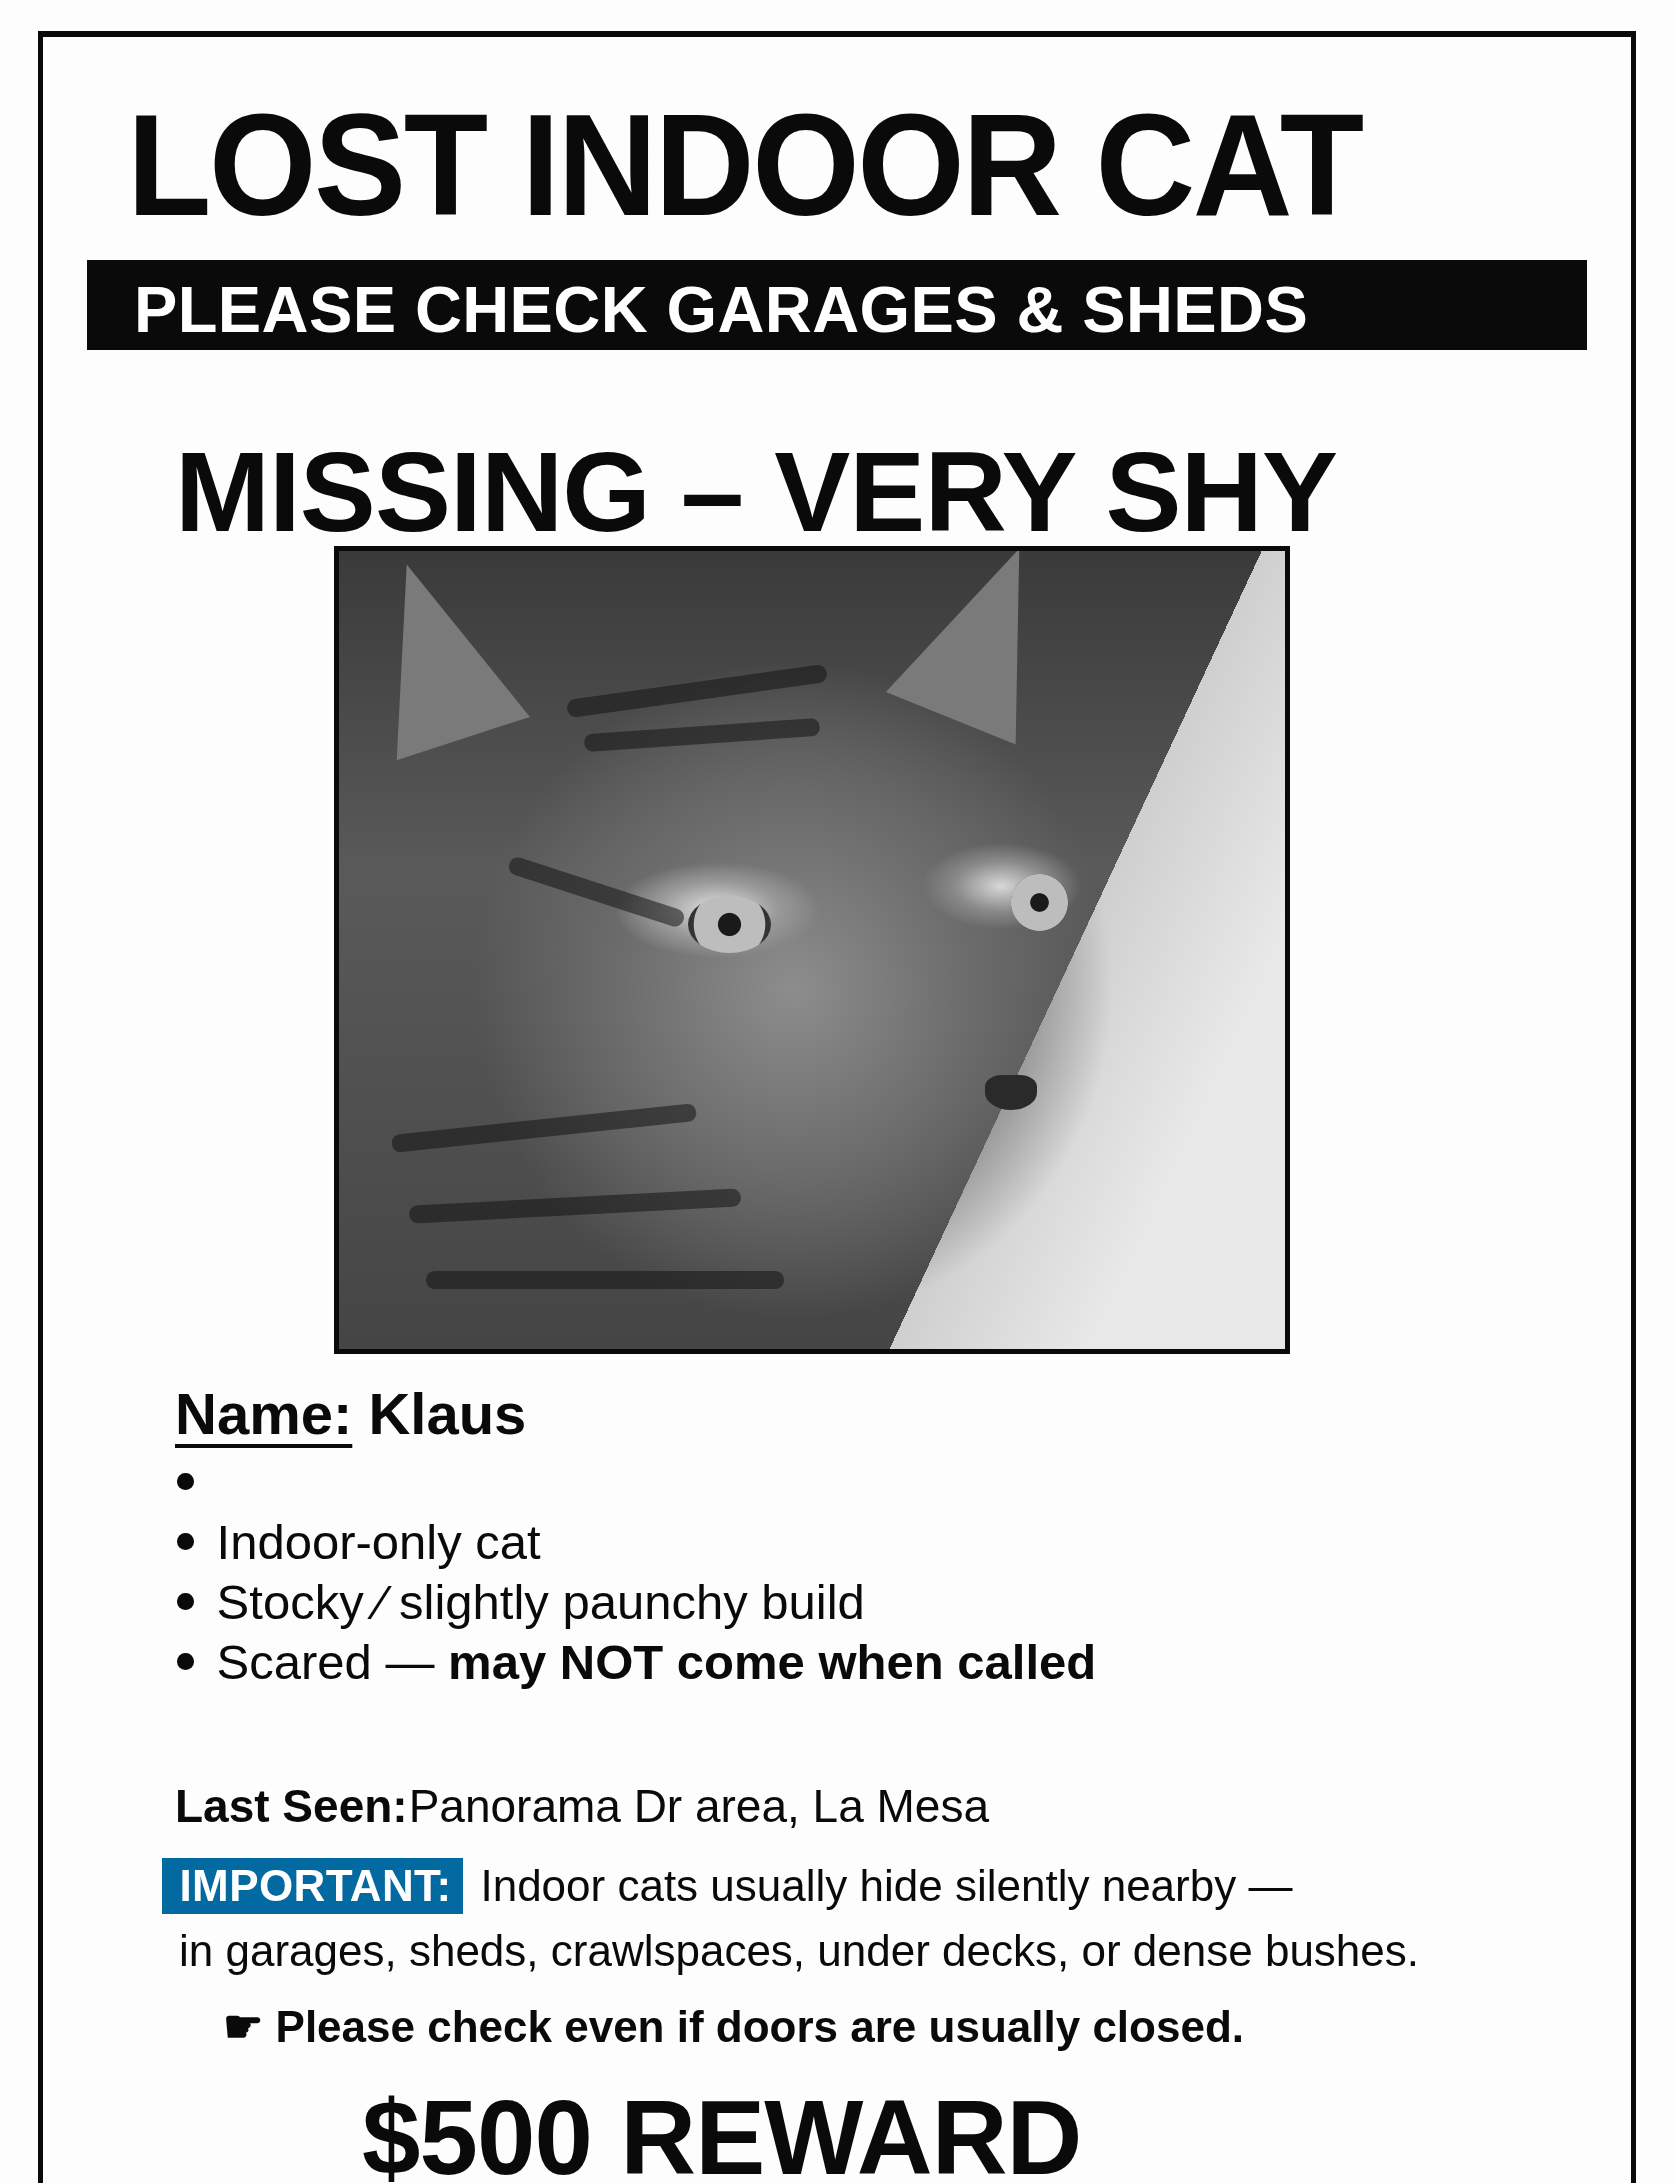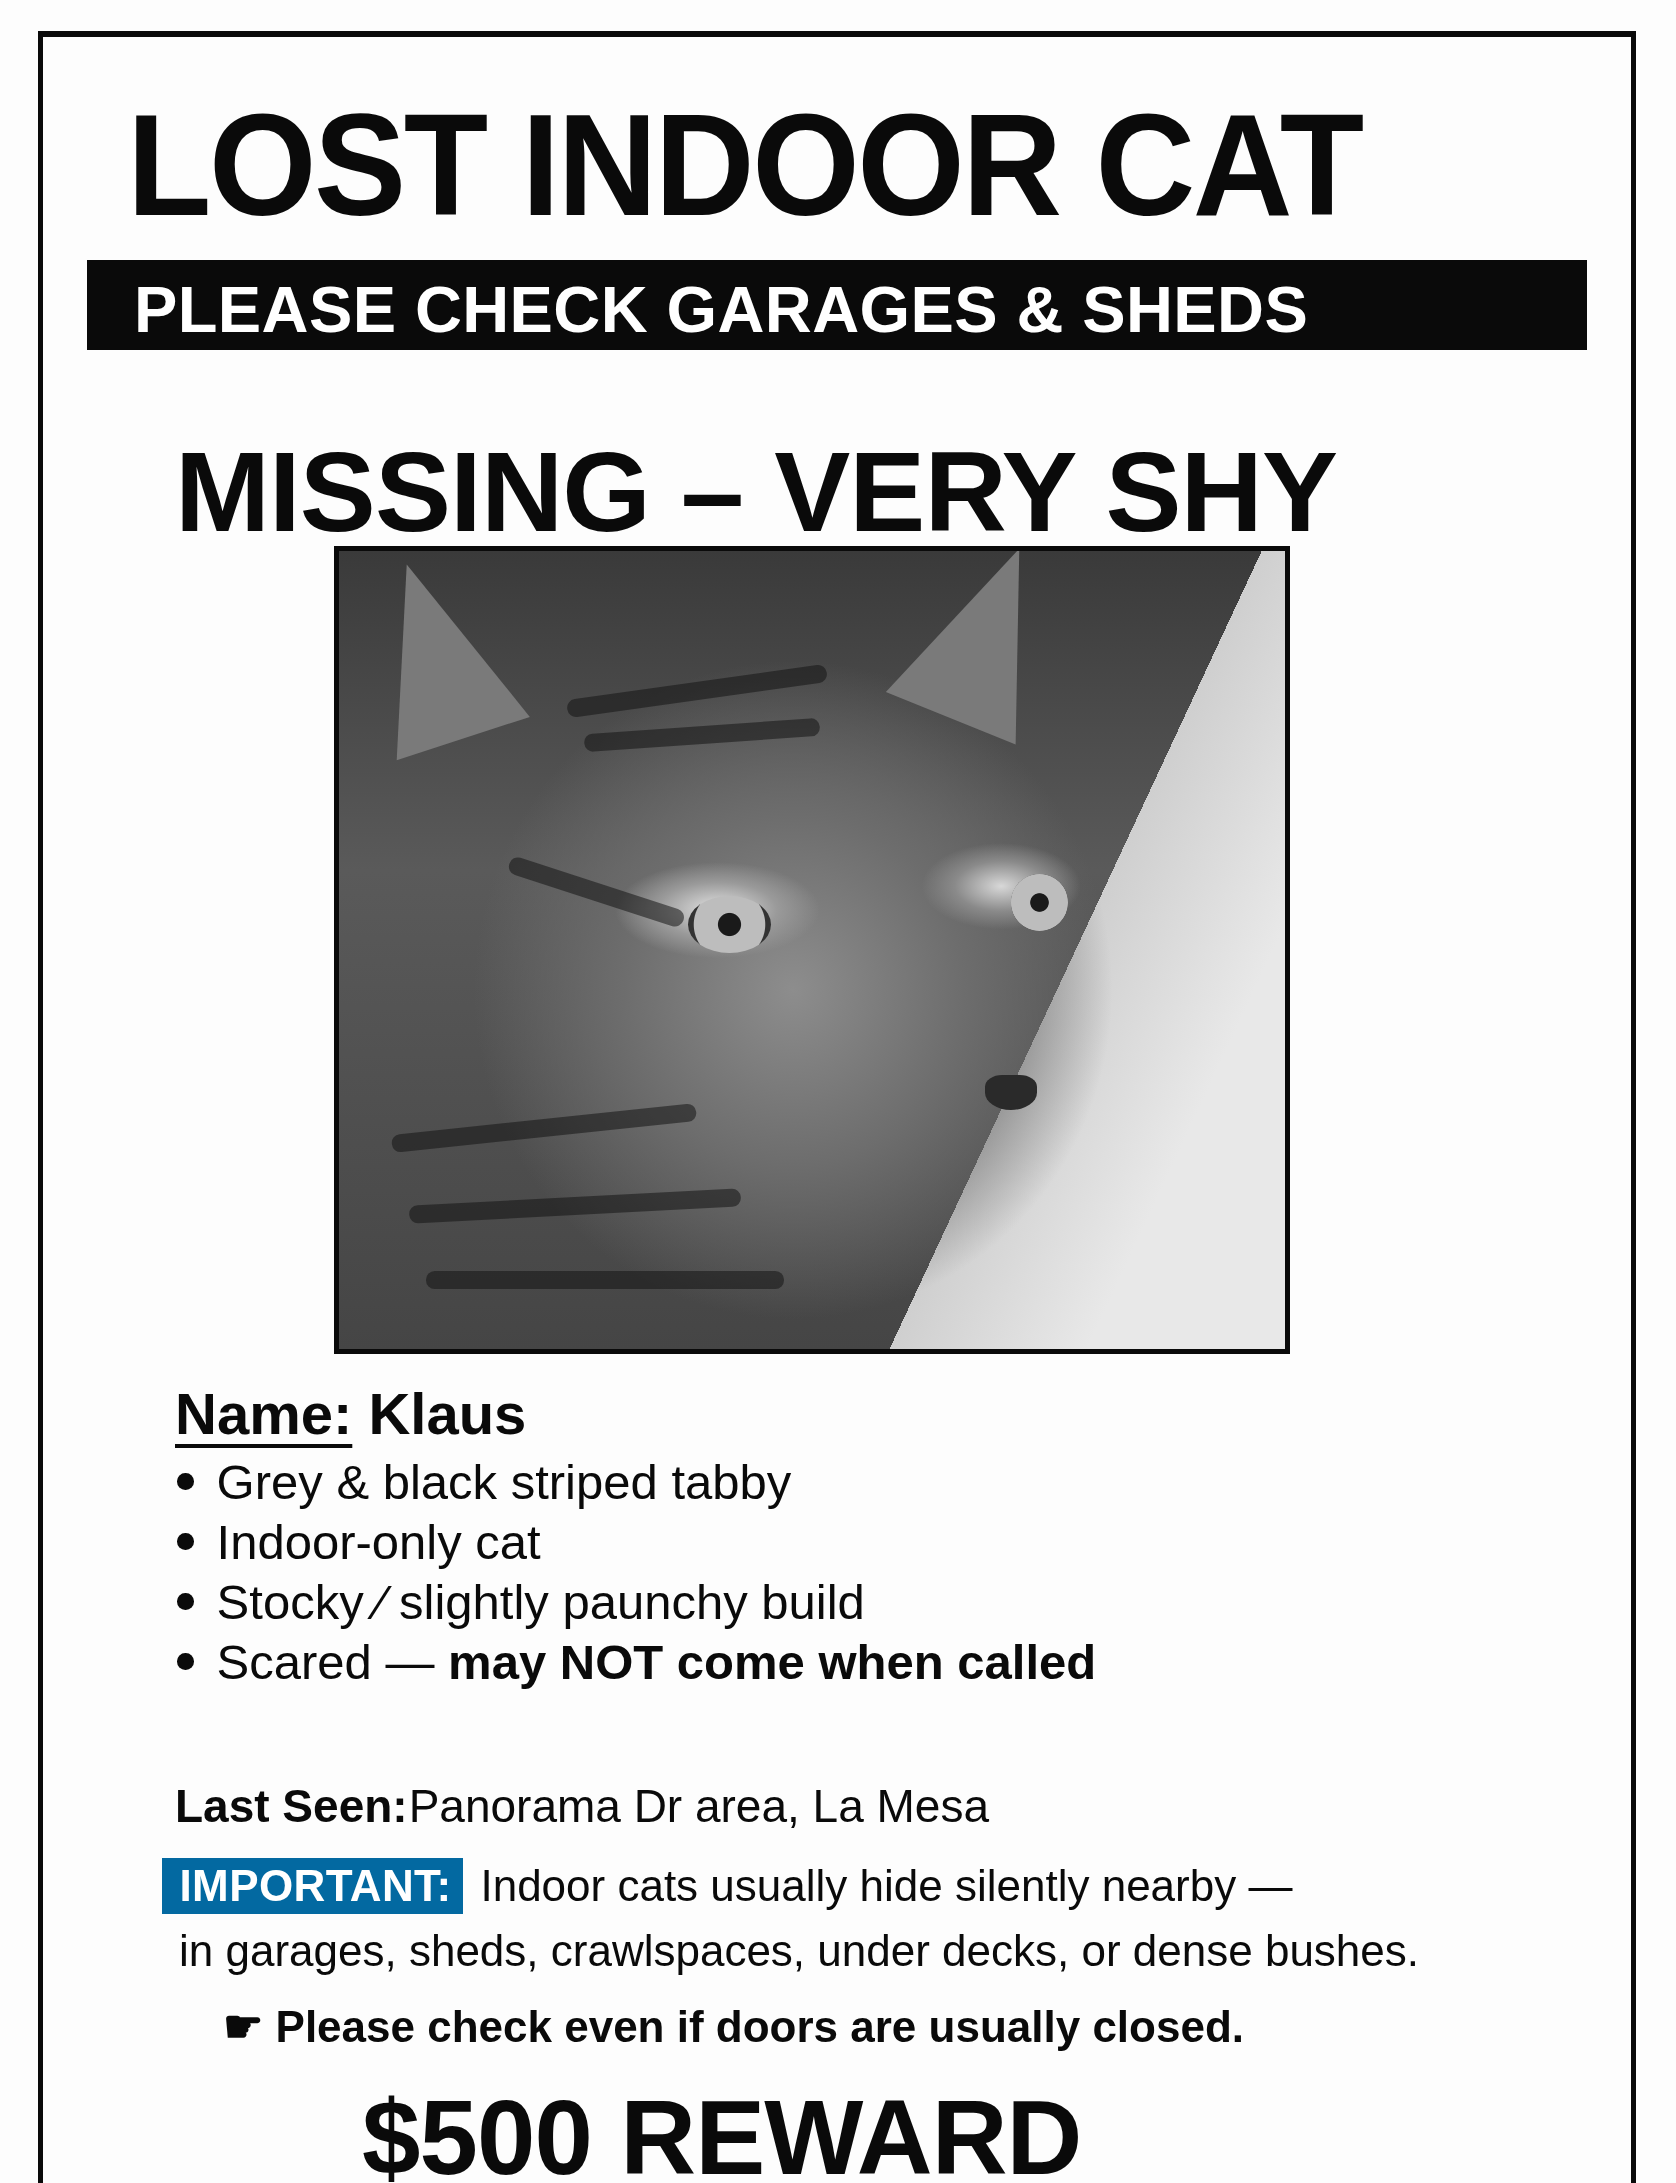--- a/index.html
+++ b/index.html
@@ -62,21 +62,21 @@
   <div class="eye" style="left:672px;top:323px;width:57px;"></div>
   <div class="nose" style="left:646px;top:524px;"></div>
 </div>
 
 <div class="abs name-line">
   <span class="lbl">Name:</span>
   <span>Klaus</span>
 </div>
 
 <ul class="bullets">
-  <li><span class="dot"></span><span>Grey &amp; black striped tabby</span></li>
+  <li><span class="dot"></span></li>
   <li><span class="dot"></span><span>Indoor-only cat</span></li>
   <li><span class="dot"></span><span>Stocky ⁄ slightly paunchy build</span></li>
   <li><span class="dot"></span><span>Scared — </span><b>may NOT come when called</b></li>
 </ul>
 
 <div class="abs seen">
   <b>Last Seen:</b><span>Panorama Dr area, La Mesa</span>
 </div>
 
 <div class="abs imp-row">

